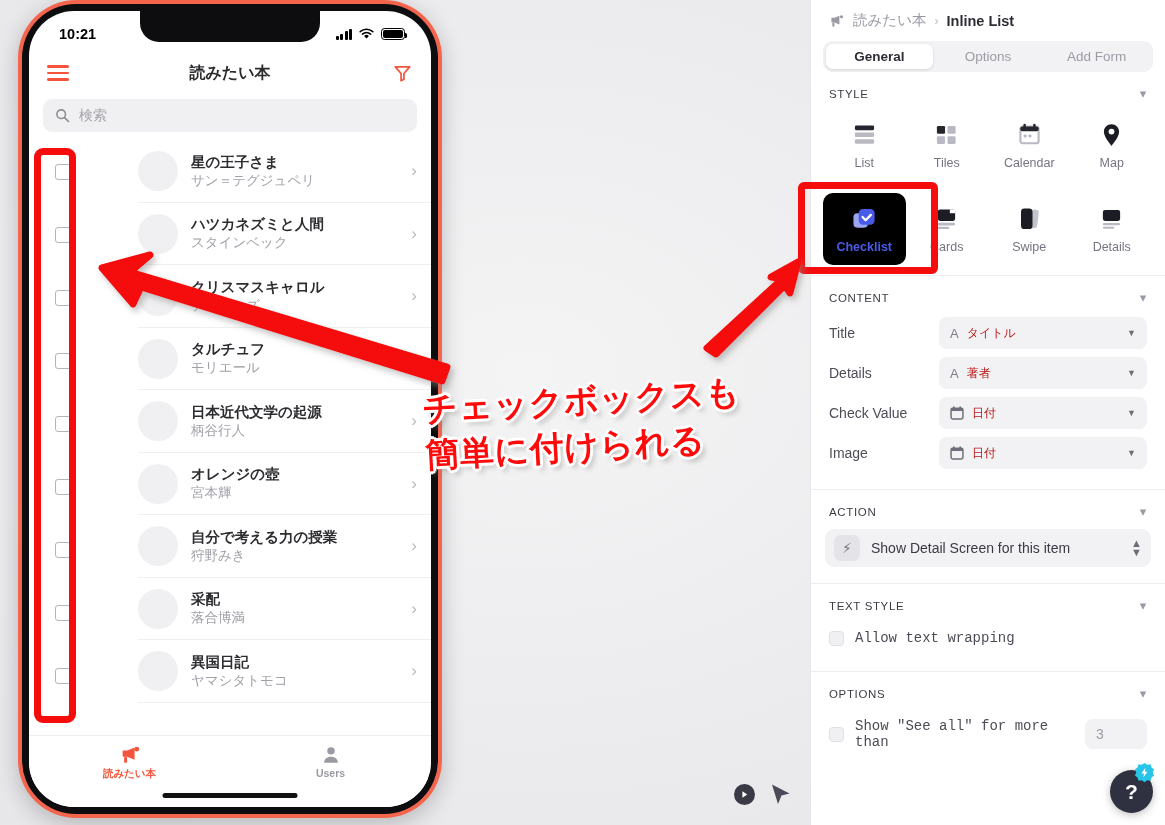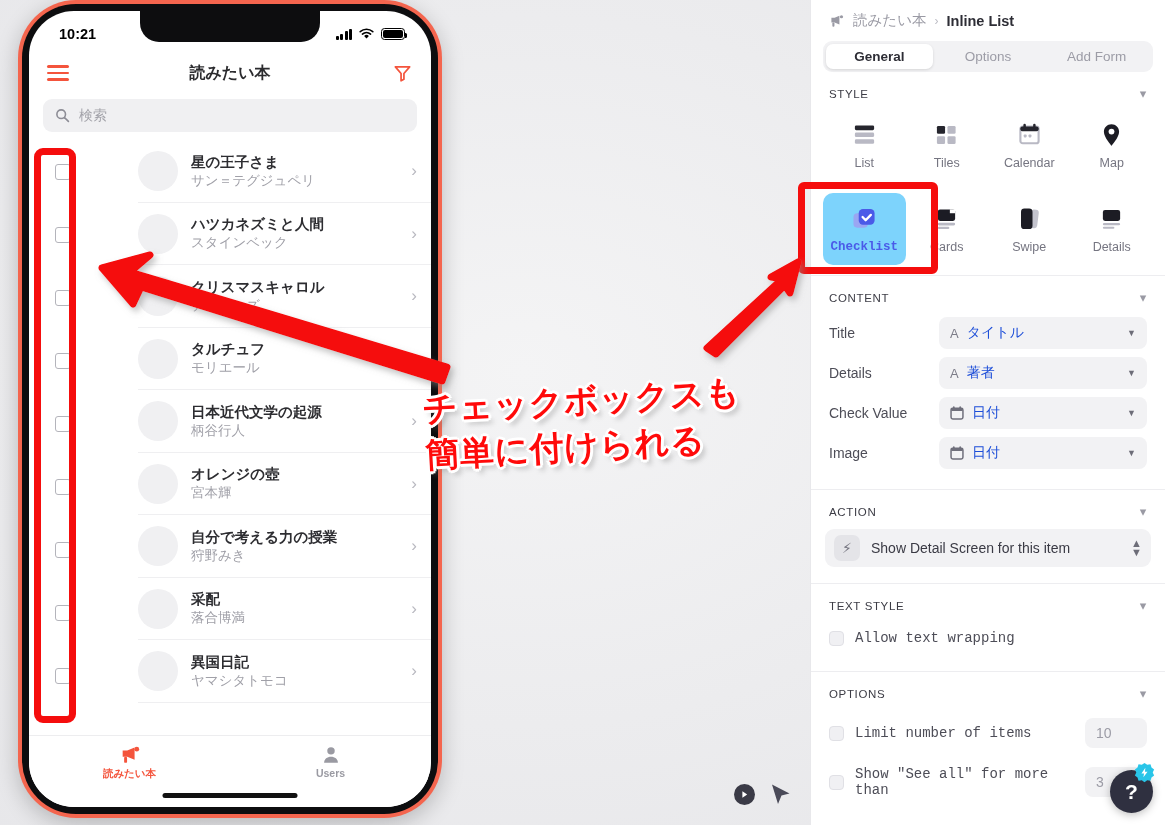--- a/index.html
+++ b/index.html
@@ -162,37 +162,37 @@
   .caret { color:#9a9aa4; font-size: 13px; }
 
   .style-grid {
     display: grid; grid-template-columns: repeat(4, 1fr);
     padding: 0 12px; row-gap: 12px;
   }
   .style-cell {
     display:flex; flex-direction:column; align-items:center; justify-content:center;
     gap: 7px; height: 72px; border-radius: 10px; cursor:pointer;
   }
-  .style-cell.active { background: #7dd3fc; font-family: Liberation Mono, monospace; }
+  .style-cell.active { background: #000000; }
   .style-lbl { font-size: 12.5px; color: #757581; }
   .style-cell.active .style-lbl { color: #4a5ae8; font-weight: 600; }
   .style-ico { height: 28px; display:flex; align-items:center; justify-content:center; }
 
   .divider { height: 1px; background: #ededf0; margin: 10px 0 0; }
 
   .field-row {
     display:flex; align-items:center; padding: 4px 18px 4px 18px; gap: 10px;
   }
   .field-lbl { width: 100px; font-size: 14px; color: #4d4d57; flex: 0 0 100px; }
   .field-ctl {
     flex: 1; height: 32px; background: #f2f2f4; border-radius: 8px;
     display:flex; align-items:center; gap: 8px; padding: 0 11px; cursor:pointer;
   }
   .fi { color: #7c7c88; font-size: 13px; display:flex; align-items:center; }
-  .field-val { font-size: 14px; color: #1d4ed8; flex: 1; }
+  .field-val { font-size: 12px; color: #b91c1c; flex: 1; }
   .dd-caret { color: #6d6d78; font-size: 9px; }
 
   .action-ctl {
     margin: 2px 14px 0; height: 38px; background: #f2f2f4; border-radius: 9px;
     display: flex; align-items: center; gap: 11px; padding: 0 9px; cursor:pointer;
   }
   .bolt-chip {
     width: 26px; height: 26px; border-radius: 7px; background: #e4e4e8;
     display:flex; align-items:center; justify-content:center; color:#74747f; font-size: 14px;
   }
@@ -601,25 +601,20 @@
   </div>
 
   <div class="divider" style="margin-top:16px"></div>
 
   <div class="sect-hd">
     <span>OPTIONS</span>
     <span class="caret">▾</span>
   </div>
   <div class="chk-row">
     <span class="chk-box"></span>
-    <span class="chk-lbl">Limit number of items</span>
-    <span class="num-field">10</span>
-  </div>
-  <div class="chk-row">
-    <span class="chk-box"></span>
     <span class="chk-lbl">Show "See all" for more than</span>
     <span class="num-field">3</span>
   </div>
 </div>
 
 <div class="play-btn">
   <span class="play-inner">
     <svg width="9" height="9" viewBox="0 0 9 9">
         <path d="M2.4 1.3 7.2 4.5 2.4 7.7z" fill="#fff"></path>
       </svg>

